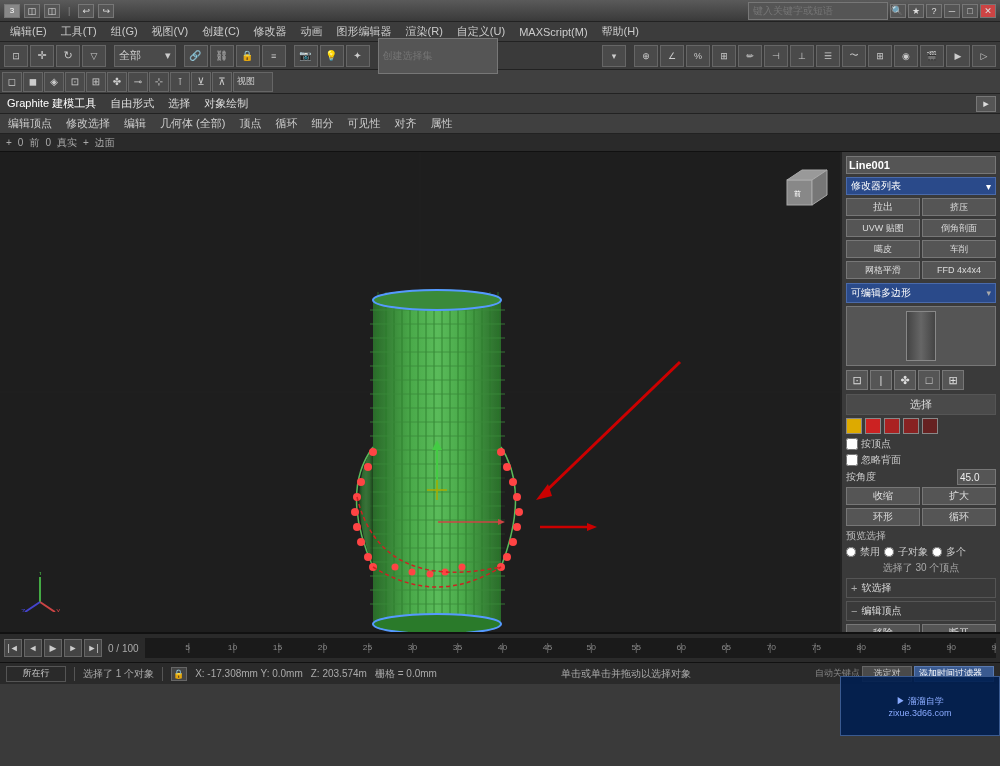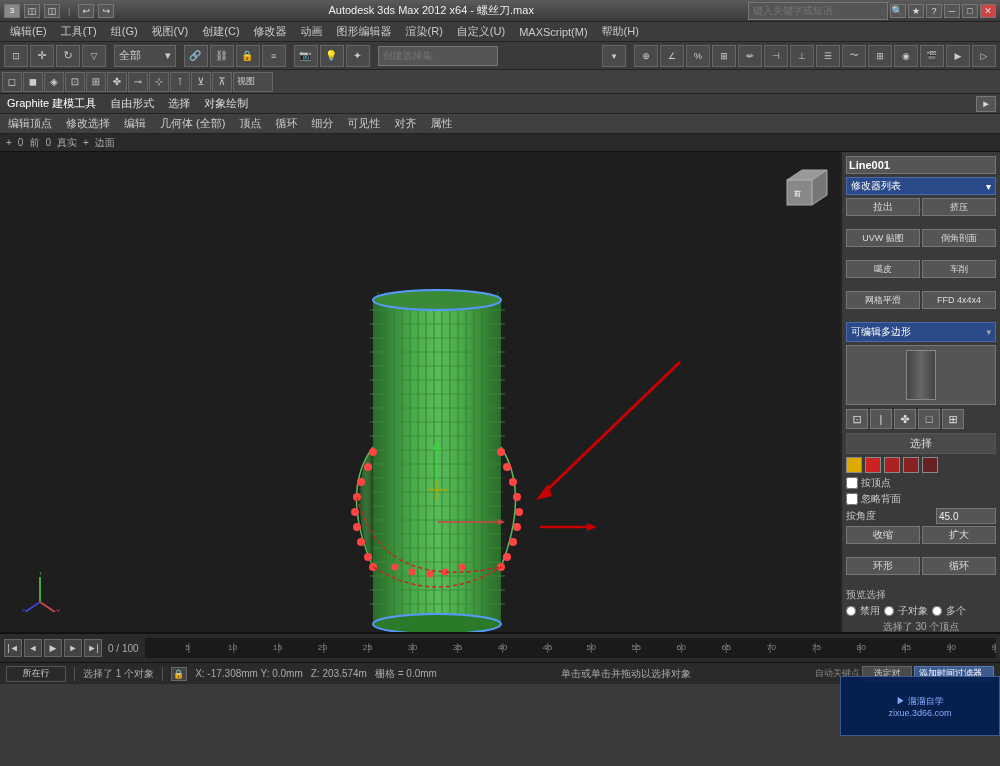--- a/index.html
+++ b/index.html
@@ -158,21 +158,21 @@
       font-size: 11px;
       color: #ddd;
       margin: 4px 0 3px 0;
       border: 1px solid #555;
       text-align: center;
     }
 
     .rp-row {
       display: flex;
       gap: 2px;
-      margin-bottom: 13px;
+      margin-bottom: 3px;
     }
     .rp-btn {
       flex: 1;
       height: 18px;
       background: #555;
       border: 1px solid #777;
       color: #ddd;
       font-size: 10px;
       display: flex; align-items: center; justify-content: center;
       cursor: pointer;
@@ -209,21 +209,21 @@
       margin-bottom: 2px;
     }
     .rp-checkbox { width: 12px; height: 12px; cursor: pointer; }
     .rp-checkbox-label { font-size: 10px; color: #ccc; }
 
     .rp-field-row {
       display: flex; align-items: center; gap: 8px; margin-bottom: 2px;
     }
     .rp-field-label { font-size: 10px; color: #ccc; flex: 1; }
     .rp-field-input {
-      width: 60px; height: 16px;
+      width: 39px; height: 16px;
       background: #555; border: 1px solid #777;
       color: #eee; font-size: 10px; padding: 0 2px;
     }
 
     .rp-radio-row {
       display: flex; align-items: center; gap: 4px; margin-bottom: 2px;
     }
     .rp-radio { width: 10px; height: 10px; cursor: pointer; }
     .rp-radio-label { font-size: 10px; color: #ccc; }
 
@@ -294,21 +294,20 @@
 
 <div id="title-bar">
   <div class="title-left">
     <div class="ti" style="background:#888;color:#fff;font-size:8px;">3</div>
     <div class="ti">◫</div>
     <div class="ti">◫</div>
     <span style="font-size:9px;color:#888;margin:0 4px;">|</span>
     <div class="ti" style="font-size:9px;">↩</div>
     <div class="ti" style="font-size:9px;">↪</div>
   </div>
-  <div class="title-text">Autodesk 3ds Max  2012 x64 - 螺丝刀.max</div>
   <div style="display:flex;align-items:center;gap:2px;">
     <input type="text" style="height: 18px; width: 140px; background: rgb(85, 85, 85); border: 1px solid rgb(119, 119, 119); color: rgb(204, 204, 204); font-size: 10px; padding: 0px 4px;" placeholder="键入关键字或短语">
     <div class="ti" style="font-size:10px;">🔍</div>
     <div class="ti">★</div>
     <div class="ti" style="font-size:9px;">?</div>
     <div class="ti">─</div>
     <div class="ti">□</div>
     <div class="ti ti-close">✕</div>
   </div>
 </div>
@@ -342,21 +341,21 @@
   <div class="tb-btn" style="font-size:10px;">🔗</div>
   <div class="tb-btn" style="font-size:10px;">⛓</div>
   <div class="tb-btn" style="font-size:10px;">🔒</div>
   <div class="tb-btn" style="font-size:9px;">≡</div>
   <div class="tb-sep"></div>
   <div class="tb-btn" style="font-size:10px;">📷</div>
   <div class="tb-btn" style="font-size:10px;">💡</div>
   <div class="tb-btn" style="font-size:10px;">✦</div>
   <div class="tb-sep"></div>
   <div style="flex:1; display:flex; align-items:center;">
-    <input type="text" style="height: 20px; width: 120px; background: rgb(85, 85, 85); border: 1px solid rgb(119, 119, 119); color: rgb(204, 204, 204); font-size: 10px; padding: 0px 4px;" placeholder="创建选择集">
+    <input type="text" style="height: 36px; width: 120px; background: rgb(85, 85, 85); border: 1px solid rgb(119, 119, 119); color: rgb(204, 204, 204); font-size: 10px; padding: 0px 4px;" placeholder="创建选择集">
   </div>
   <div class="tb-btn" style="font-size:9px;">▾</div>
   <div class="tb-sep"></div>
 
   <div style="display:flex;align-items:center;gap:2px;">
     <div class="tb-btn" style="font-size:9px;">⊕</div>
     <div class="tb-btn" style="font-size:9px;">∠</div>
     <div class="tb-btn" style="font-size:9px;">%</div>
     <div class="tb-btn" style="font-size:9px;">⊞</div>
     <div class="tb-btn" style="font-size:9px;">✏</div>

